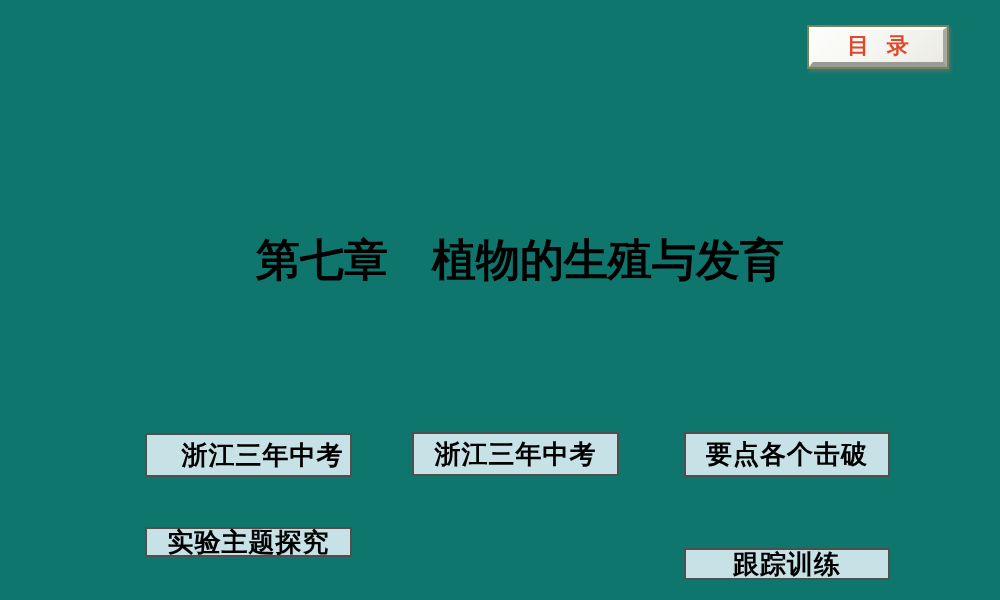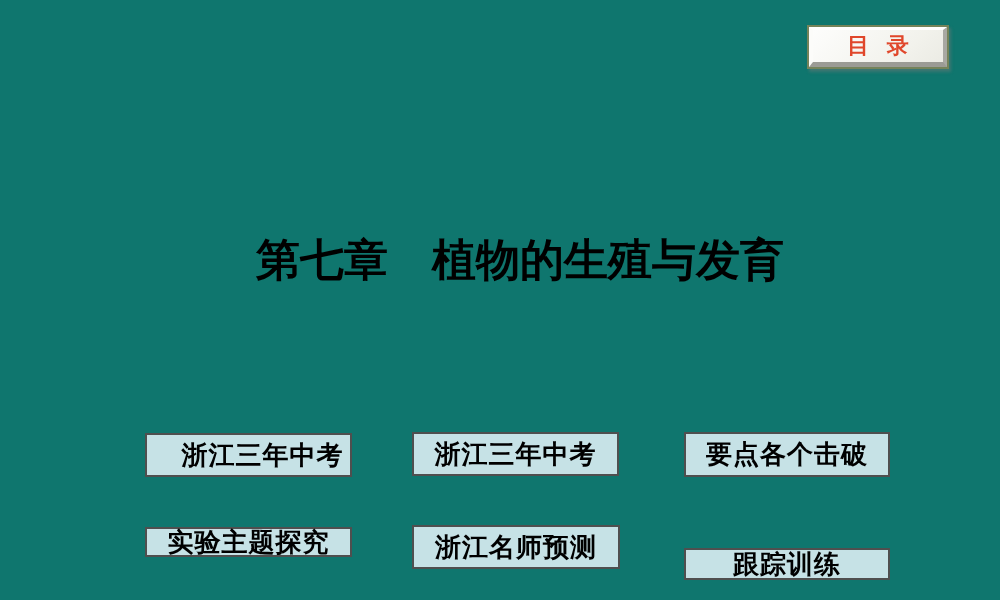--- a/index.html
+++ b/index.html
@@ -105,21 +105,18 @@
   </button>
 
   <button class="nav-btn" style="left:684px; top:432px; width:206px; height:45px;align-items:center;">
     <span>要点各个击破</span>
   </button>
 
   <button class="nav-btn" style="left:145px; top:527px; width:207px; height:30px;">
     <span>实验主题探究</span>
   </button>
 
-  <button class="nav-btn" style="left:412px; top:525px; width:208px; height:44px;">
-    <span>浙江名师预测</span>
-  </button>
 
   <button class="nav-btn" style="left:684px; top:548px; width:206px; height:32px;">
     <span>跟踪训练</span>
   </button>
 
 </div>
 
 </body></html>

